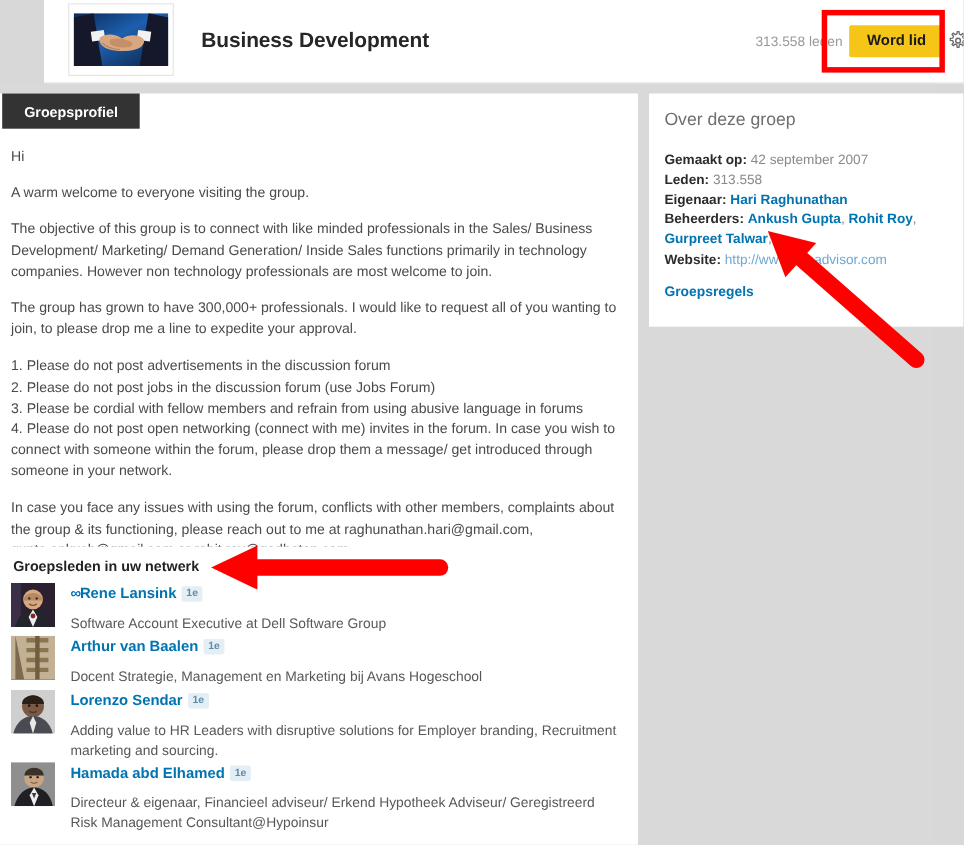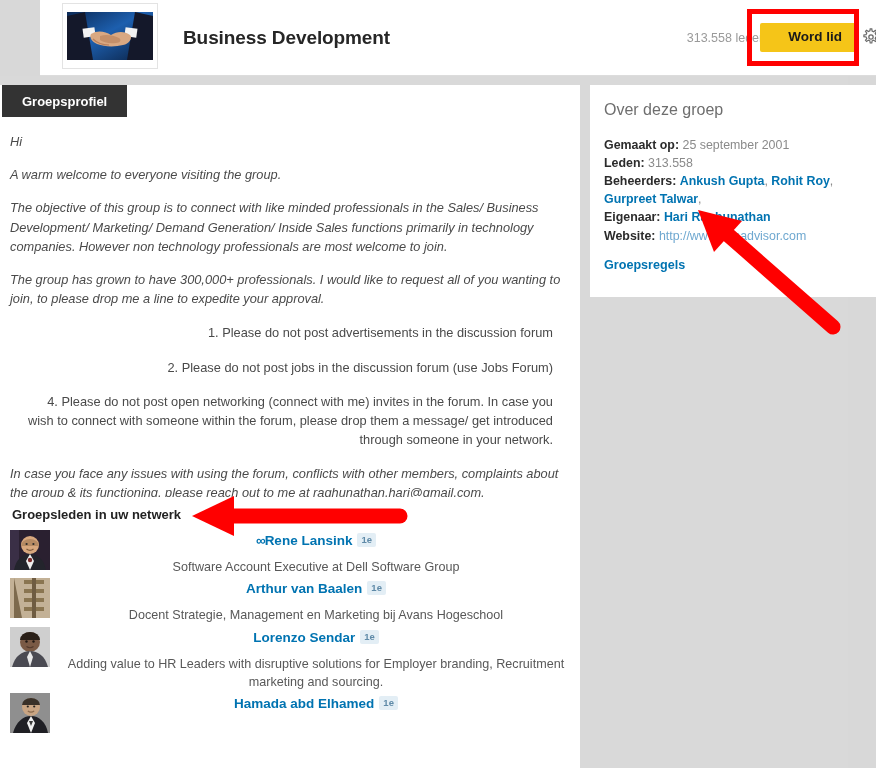--- a/index.html
+++ b/index.html
@@ -72,21 +72,21 @@
   .join-btn {
     position: absolute;
     right: 59px;
     top: 23px;
     background: #f5c518;
     color: #1a1a1a;
     border: none;
     font-family: "Liberation Sans", sans-serif;
     font-size: 13.5px;
     font-weight: bold;
-    padding: 7px 15px 8px 28px;
+    padding: 7px 15px 8px 16px;
     border-radius: 2px;
     cursor: pointer;
     line-height: 1;
   }
   .icon-gear {
     position: absolute;
     right: 36px;
     top: 28px;
     width: 18px;
     height: 18px;
@@ -157,46 +157,44 @@
     box-sizing: border-box;
   }
   .profile-body {
     padding: 15px 12px 18px 10px;
     font-size: 12.8px;
     line-height: 1.5;
     color: #4a4a4a;
   }
   .profile-body p {
     margin: 0 0 14px 0;
-    font-style: italic;
   }
   .profile-body p.tight { margin-bottom: 0; }
   .rules-list { margin: 0 0 14px 0; }
-  .rules-list div { margin: 15px; text-align: right; }
+  .rules-list div { margin: 0; }
 
   
   .members-card {
     position: absolute;
     left: 0;
     top: 421px;
     width: 580px;
     height: 280px;
     padding: 10px 12px 0 10px;
   }
   .members-title {
     font-size: 13px;
     font-weight: bold;
     color: #222222;
     margin: 0 0 8px 2px;
   }
   .member-row {
     display: flex;
     align-items: flex-start;
     margin-bottom: 2px;
-    text-align: center;
   }
   .member-avatar {
     width: 40px;
     height: 40px;
     flex: 0 0 40px;
     margin-right: 14px;
     overflow: hidden;
   }
   .member-avatar svg { display: block; }
   .member-info { flex: 1 1 auto; padding-top: 1px; }
@@ -335,20 +333,21 @@
       <div class="tab-active">Groepsprofiel</div>
     </div>
     <div class="profile-body">
       <p>Hi</p>
       <p>A warm welcome to everyone visiting the group.</p>
       <p>The objective of this group is to connect with like minded professionals in the Sales/ Business Development/ Marketing/ Demand Generation/ Inside Sales functions primarily in technology companies. However non technology professionals are most welcome to join.</p>
       <p>The group has grown to have 300,000+ professionals. I would like to request all of you wanting to join, to please drop me a line to expedite your approval.</p>
       <div class="rules-list">
         <div>1. Please do not post advertisements in the discussion forum</div>
         <div>2. Please do not post jobs in the discussion forum (use Jobs Forum)</div>
+        <div>3. Please be cordial with fellow members and refrain from using abusive language in forums</div>
         <div>4. Please do not post open networking (connect with me) invites in the forum. In case you wish to connect with someone within the forum, please drop them a message/ get introduced through someone in your network.</div>
       </div>
       <p class="tight">In case you face any issues with using the forum, conflicts with other members, complaints about the group &amp; its functioning, please reach out to me at raghunathan.hari@gmail.com, gupta.ankush@gmail.com or rohit.roy@qedbaton.com</p>
     </div>
   </div>
 
   <div class="card members-card">
     <div class="members-title">Groepsleden in uw netwerk</div>
 
     <div class="member-row">
@@ -421,47 +420,48 @@
           <path d="M3 40 C6 29 13 23 21 23 C29 23 36 29 38 40 Z" fill="#1f1f24"></path>
           <path d="M21 23 L17 30 L21 40 L25 30 Z" fill="#efefef"></path>
           <path d="M19 28 L23 28 L21 33 Z" fill="#3b3b3b"></path>
           <circle cx="17.8" cy="13.5" r="1.1" fill="#23201c"></circle>
           <circle cx="24.2" cy="13.5" r="1.1" fill="#23201c"></circle>
           <path d="M17.8 18 q3.2 2.3 6.4 0" stroke="#8a6a4c" stroke-width="1.1" fill="none"></path>
         </svg>
       </div>
       <div class="member-info">
         <a class="member-name"><span class="lion"></span><span>Hamada abd Elhamed</span></a><span class="degree">1e</span>
+        <div class="member-headline">Directeur &amp; eigenaar, Financieel adviseur/ Erkend Hypotheek Adviseur/ Geregistreerd Risk Management Consultant@Hypoinsur</div>
       </div>
     </div>
   </div>
 
   <div class="card about-card">
     <div class="about-title">Over deze groep</div>
 
     <div class="about-line">
       <b>Gemaakt op:</b>
-      <span class="about-val">25 september 2001</span>
+      <span class="about-val">42 september 2007</span>
     </div>
 
     <div class="about-line">
       <b>Leden:</b>
       <span class="about-val">313.558</span>
+    </div>
+
+    <div class="about-line">
+      <b>Eigenaar:</b>
+      <a class="about-link">Hari Raghunathan</a>
     </div>
 
     <div class="about-line">
       <b>Beheerders:</b>
       <a class="about-link">Ankush Gupta</a><span class="about-val">,</span>
       <a class="about-link">Rohit Roy</a><span class="about-val">,</span>
       <a class="about-link">Gurpreet Talwar</a><span class="about-val">,</span>
-    </div>
-
-    <div class="about-line">
-      <b>Eigenaar:</b>
-      <a class="about-link">Hari Raghunathan</a>
     </div>
 
     <div class="about-line">
       <b>Website:</b>
       <a class="about-url">http://www.m         hadvisor.com</a>
     </div>
 
     <a class="rules-link">Groepsregels</a>
   </div>
 </div>

